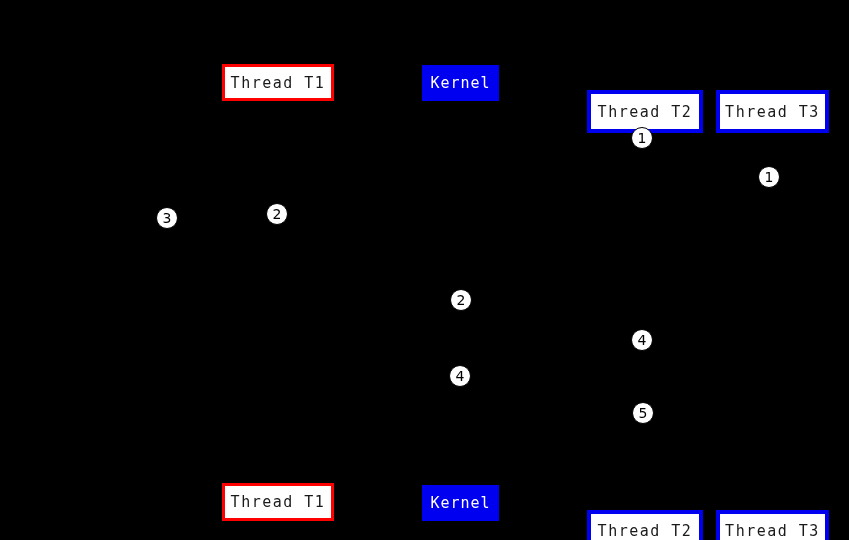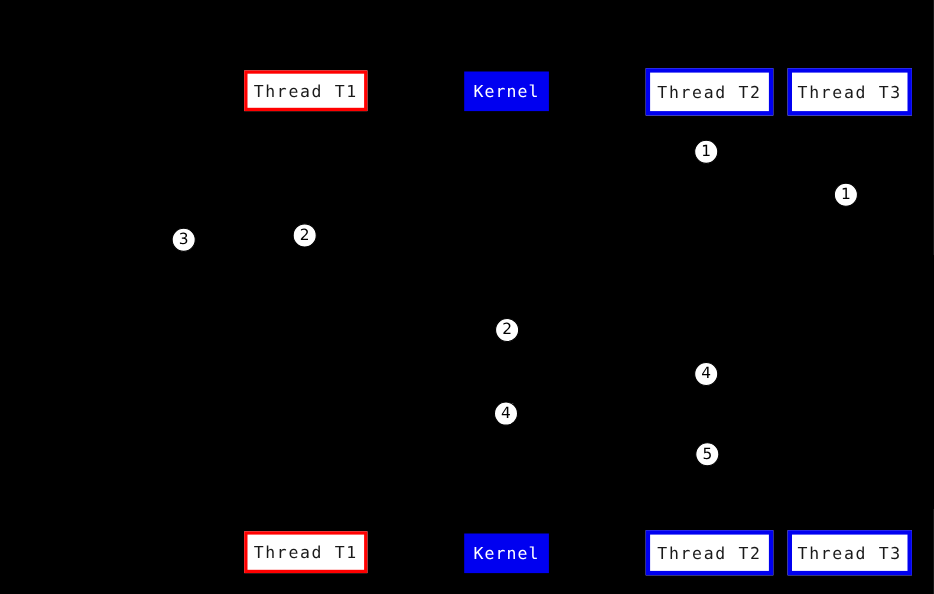--- a/index.html
+++ b/index.html
@@ -16,21 +16,21 @@
     display:flex;
     align-items:center;
     justify-content:center;
     background: var(--box-fill, #ffffff);
     color: var(--box-text, #1a1a1a);
     font-size:15px;
     letter-spacing:1.5px;
     white-space:nowrap;
   }
   .box.red-border  { border:3px solid var(--red, #ff0000); }
-  .box.blue-border { border:4px solid var(--blue, #0000f0); }
+  .box.blue-border { border:4px solid var(--blue, #0000f0);margin-top:28px; }
   .box.blue-fill   {
     background: var(--blue, #0000f0);
     color: var(--kernel-text, #ffffff);
     border:none;
     letter-spacing:1px;
     text-align:center;
   }
   
   .t1-top     { left:222px; top:64px;  width:112px; height:37px; }
   .kernel-top { left:422px; top:65px;  width:77px;  height:36px; }

